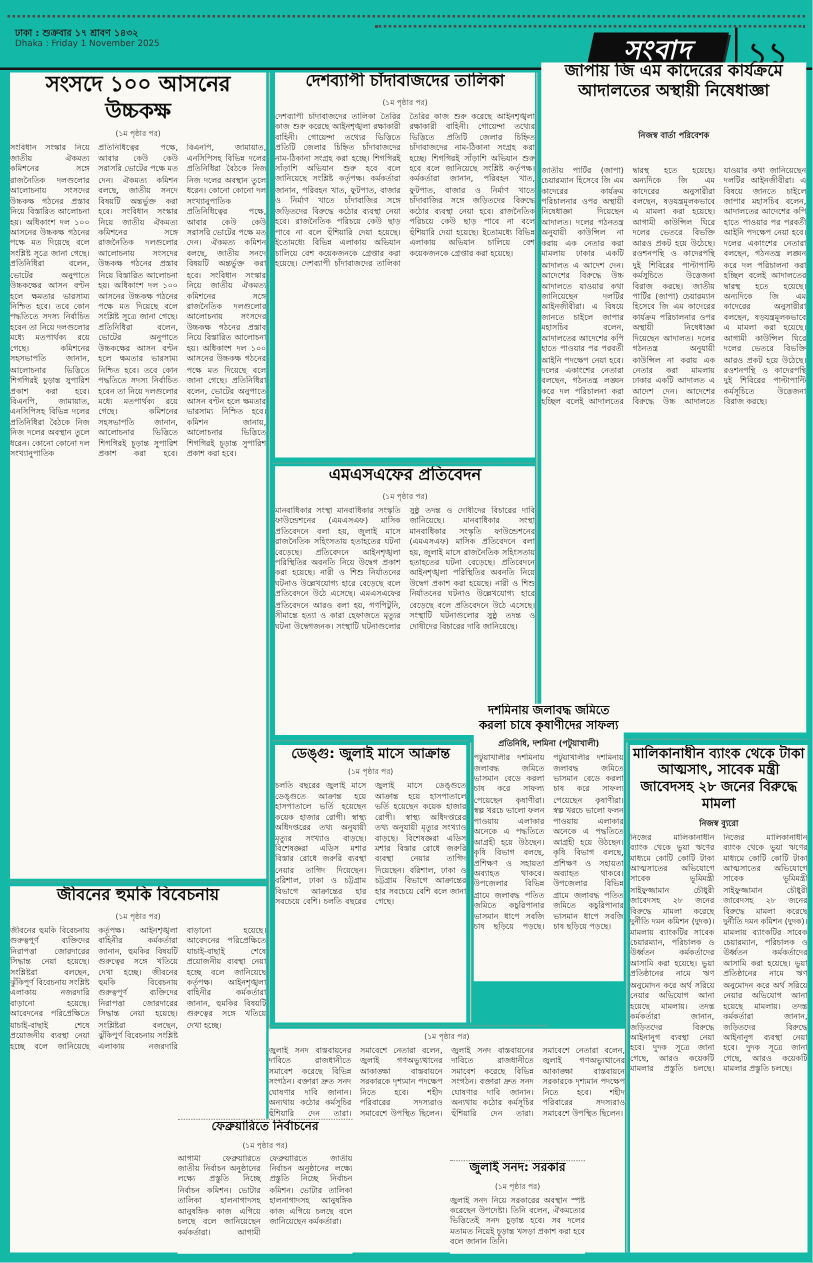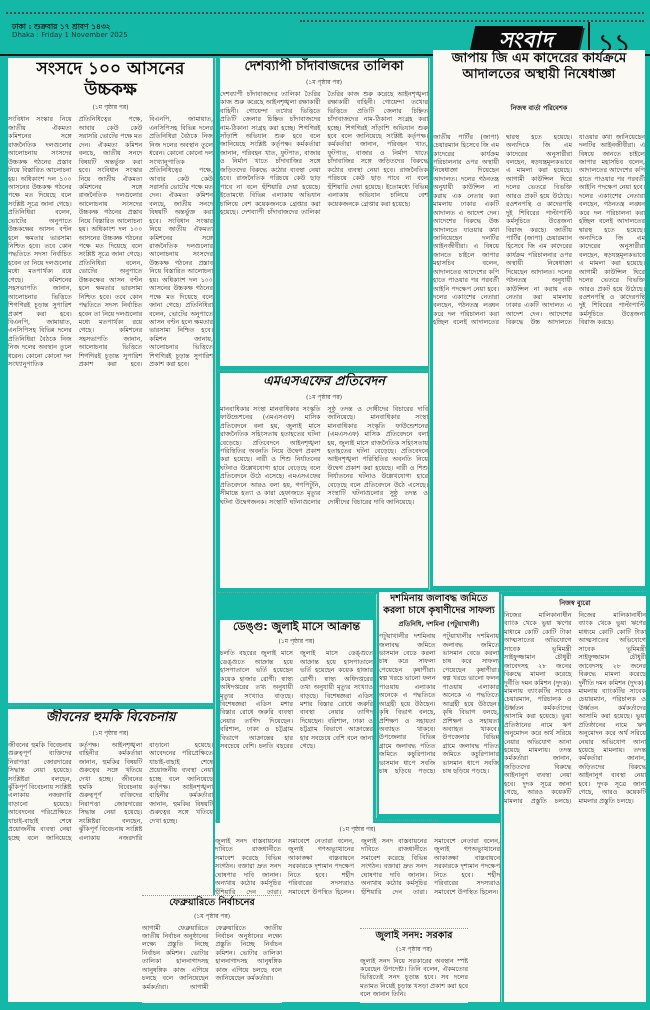--- a/index.html
+++ b/index.html
@@ -16,21 +16,21 @@
              box-shadow:2px 2px 0 #2a2a2a;}
   .logo-text{transform:skewX(12deg);font-style:italic;font-weight:bold;font-size:21px;color:#ffffff;letter-spacing:1px;}
   .pagenum{position:absolute;left:598px;top:24px;font-size:25px;font-weight:bold;color:#111;text-decoration:underline;}
   .pagenum-div{position:absolute;left:588px;top:22px;width:2px;height:36px;background:#111;}
   .header-rule{position:absolute;left:0;right:0;top:54px;height:2px;background:#161616;}
   
   .art{position:absolute;overflow:hidden;display:flex;flex-direction:column;background:#faf9f4;}
   .art h2{margin:0 0 2px 0;text-align:center;font-weight:bold;color:#0e0e0e;line-height:1.22;}
   .h-xl{font-size:17px;}
   .h-lg{font-size:13px;}
-  .h-md{font-size:13px;font-style:italic;}
+  .h-md{font-size:13px;}
   .h-sm{font-size:11px;}
   .h-xs{font-size:9.5px;}
   .note{text-align:center;font-size:6px;color:#3a3a3a;margin:1px 0 2px;}
   .byline{text-align:center;font-size:6.5px;font-weight:bold;color:#222;margin:2px 0 2px;}
   .body{flex:1 1 auto;font-size:6.3px;line-height:1.34;text-align:justify;color:#2d2d2d;
         column-gap:7px;overflow:hidden;word-break:break-word;}
   .cols1{column-count:1;}.cols2{column-count:2;}.cols3{column-count:3;}.cols4{column-count:4;}
   
   .vrule{position:absolute;width:1px;background:#c7c3b8;}
   .hdot{position:absolute;border-top:1px dotted #9a968c;height:0;}
@@ -81,44 +81,45 @@
     <div class="note">(১ম পৃষ্ঠার পর)</div>
     <div class="body cols2">দেশব্যাপী চাঁদাবাজদের তালিকা তৈরির কাজ শুরু করেছে আইনশৃঙ্খলা রক্ষাকারী বাহিনী। গোয়েন্দা তথ্যের ভিত্তিতে প্রতিটি জেলার চিহ্নিত চাঁদাবাজদের নাম-ঠিকানা সংগ্রহ করা হচ্ছে। শিগগিরই সাঁড়াশি অভিযান শুরু হবে বলে জানিয়েছে সংশ্লিষ্ট কর্তৃপক্ষ। কর্মকর্তারা জানান, পরিবহন খাত, ফুটপাত, বাজার ও নির্মাণ খাতে চাঁদাবাজির সঙ্গে জড়িতদের বিরুদ্ধে কঠোর ব্যবস্থা নেয়া হবে। রাজনৈতিক পরিচয়ে কেউ ছাড় পাবে না বলে হুঁশিয়ারি দেয়া হয়েছে। ইতোমধ্যে বিভিন্ন এলাকায় অভিযান চালিয়ে বেশ কয়েকজনকে গ্রেপ্তার করা হয়েছে। দেশব্যাপী চাঁদাবাজদের তালিকা তৈরির কাজ শুরু করেছে আইনশৃঙ্খলা রক্ষাকারী বাহিনী। গোয়েন্দা তথ্যের ভিত্তিতে প্রতিটি জেলার চিহ্নিত চাঁদাবাজদের নাম-ঠিকানা সংগ্রহ করা হচ্ছে। শিগগিরই সাঁড়াশি অভিযান শুরু হবে বলে জানিয়েছে সংশ্লিষ্ট কর্তৃপক্ষ। কর্মকর্তারা জানান, পরিবহন খাত, ফুটপাত, বাজার ও নির্মাণ খাতে চাঁদাবাজির সঙ্গে জড়িতদের বিরুদ্ধে কঠোর ব্যবস্থা নেয়া হবে। রাজনৈতিক পরিচয়ে কেউ ছাড় পাবে না বলে হুঁশিয়ারি দেয়া হয়েছে। ইতোমধ্যে বিভিন্ন এলাকায় অভিযান চালিয়ে বেশ কয়েকজনকে গ্রেপ্তার করা হয়েছে।</div>
   </article>
 
   <article class="art" style="left:220px;top:373px;width:208px;height:215px;">
     <h2 class="h-md">এমএসএফের প্রতিবেদন</h2>
     <div class="note">(১ম পৃষ্ঠার পর)</div>
     <div class="body cols2">মানবাধিকার সংস্থা মানবাধিকার সংস্কৃতি ফাউন্ডেশনের (এমএসএফ) মাসিক প্রতিবেদনে বলা হয়, জুলাই মাসে রাজনৈতিক সহিংসতায় হতাহতের ঘটনা বেড়েছে। প্রতিবেদনে আইনশৃঙ্খলা পরিস্থিতির অবনতি নিয়ে উদ্বেগ প্রকাশ করা হয়েছে। নারী ও শিশু নির্যাতনের ঘটনাও উল্লেখযোগ্য হারে বেড়েছে বলে প্রতিবেদনে উঠে এসেছে। এমএসএফের প্রতিবেদনে আরও বলা হয়, গণপিটুনি, সীমান্তে হত্যা ও কারা হেফাজতে মৃত্যুর ঘটনা উদ্বেগজনক। সংস্থাটি ঘটনাগুলোর সুষ্ঠু তদন্ত ও দোষীদের বিচারের দাবি জানিয়েছে। মানবাধিকার সংস্থা মানবাধিকার সংস্কৃতি ফাউন্ডেশনের (এমএসএফ) মাসিক প্রতিবেদনে বলা হয়, জুলাই মাসে রাজনৈতিক সহিংসতায় হতাহতের ঘটনা বেড়েছে। প্রতিবেদনে আইনশৃঙ্খলা পরিস্থিতির অবনতি নিয়ে উদ্বেগ প্রকাশ করা হয়েছে। নারী ও শিশু নির্যাতনের ঘটনাও উল্লেখযোগ্য হারে বেড়েছে বলে প্রতিবেদনে উঠে এসেছে। সংস্থাটি ঘটনাগুলোর সুষ্ঠু তদন্ত ও দোষীদের বিচারের দাবি জানিয়েছে।</div>
   </article>
 
-  <article class="art" style="left:220px;top:620px;width:153px;height:222px;">
+  <article class="art" style="left:220px;top:596px;width:153px;height:222px;">
     <h2 class="h-sm">ডেঙ্গু: জুলাই মাসে আক্রান্ত</h2>
     <div class="note">(১ম পৃষ্ঠার পর)</div>
     <div class="body cols2">চলতি বছরের জুলাই মাসে ডেঙ্গুতে আক্রান্ত হয়ে হাসপাতালে ভর্তি হয়েছেন কয়েক হাজার রোগী। স্বাস্থ্য অধিদপ্তরের তথ্য অনুযায়ী মৃত্যুর সংখ্যাও বাড়ছে। বিশেষজ্ঞরা এডিস মশার বিস্তার রোধে জরুরি ব্যবস্থা নেয়ার তাগিদ দিয়েছেন। বরিশাল, ঢাকা ও চট্টগ্রাম বিভাগে আক্রান্তের হার সবচেয়ে বেশি। চলতি বছরের জুলাই মাসে ডেঙ্গুতে আক্রান্ত হয়ে হাসপাতালে ভর্তি হয়েছেন কয়েক হাজার রোগী। স্বাস্থ্য অধিদপ্তরের তথ্য অনুযায়ী মৃত্যুর সংখ্যাও বাড়ছে। বিশেষজ্ঞরা এডিস মশার বিস্তার রোধে জরুরি ব্যবস্থা নেয়ার তাগিদ দিয়েছেন। বরিশাল, ঢাকা ও চট্টগ্রাম বিভাগে আক্রান্তের হার সবচেয়ে বেশি বলে জানা গেছে।</div>
   </article>
 
   <article class="art" style="left:215px;top:823px;width:285px;height:179px;">
     <div class="note">(১ম পৃষ্ঠার পর)</div>
     <div class="body cols4">জুলাই সনদ বাস্তবায়নের দাবিতে রাজধানীতে সমাবেশ করেছে বিভিন্ন সংগঠন। বক্তারা দ্রুত সনদ ঘোষণার দাবি জানান। অন্যথায় কঠোর কর্মসূচির হুঁশিয়ারি দেন তারা। সমাবেশে নেতারা বলেন, জুলাই গণঅভ্যুত্থানের আকাঙ্ক্ষা বাস্তবায়নে সরকারকে দৃশ্যমান পদক্ষেপ নিতে হবে। শহীদ পরিবারের সদস্যরাও সমাবেশে উপস্থিত ছিলেন। জুলাই সনদ বাস্তবায়নের দাবিতে রাজধানীতে সমাবেশ করেছে বিভিন্ন সংগঠন। বক্তারা দ্রুত সনদ ঘোষণার দাবি জানান। অন্যথায় কঠোর কর্মসূচির হুঁশিয়ারি দেন তারা। সমাবেশে নেতারা বলেন, জুলাই গণঅভ্যুত্থানের আকাঙ্ক্ষা বাস্তবায়নে সরকারকে দৃশ্যমান পদক্ষেপ নিতে হবে। শহীদ পরিবারের সদস্যরাও সমাবেশে উপস্থিত ছিলেন।</div>
   </article>
 
   <article class="art" style="left:433px;top:50px;width:212px;height:536px;gap:17px;">
     <h2 class="h-lg">জাপায় জি এম কাদেরের কার্যক্রমে আদালতের অস্থায়ী নিষেধাজ্ঞা</h2>
     <div class="byline">নিজস্ব বার্তা পরিবেশক</div>
     <div class="body cols3">জাতীয় পার্টির (জাপা) চেয়ারম্যান হিসেবে জি এম কাদেরের কার্যক্রম পরিচালনার ওপর অস্থায়ী নিষেধাজ্ঞা দিয়েছেন আদালত। দলের গঠনতন্ত্র অনুযায়ী কাউন্সিল না করায় এক নেতার করা মামলায় ঢাকার একটি আদালত এ আদেশ দেন। আদেশের বিরুদ্ধে উচ্চ আদালতে যাওয়ার কথা জানিয়েছেন দলটির আইনজীবীরা। এ বিষয়ে জানতে চাইলে জাপার মহাসচিব বলেন, আদালতের আদেশের কপি হাতে পাওয়ার পর পরবর্তী আইনি পদক্ষেপ নেয়া হবে। দলের একাংশের নেতারা বলছেন, গঠনতন্ত্র লঙ্ঘন করে দল পরিচালনা করা হচ্ছিল বলেই আদালতের দ্বারস্থ হতে হয়েছে। অন্যদিকে জি এম কাদেরের অনুসারীরা বলছেন, ষড়যন্ত্রমূলকভাবে এ মামলা করা হয়েছে। আগামী কাউন্সিল ঘিরে দলের ভেতরে বিভক্তি আরও প্রকট হয়ে উঠেছে। রওশনপন্থি ও কাদেরপন্থি দুই শিবিরের পাল্টাপাল্টি কর্মসূচিতে উত্তেজনা বিরাজ করছে। জাতীয় পার্টির (জাপা) চেয়ারম্যান হিসেবে জি এম কাদেরের কার্যক্রম পরিচালনার ওপর অস্থায়ী নিষেধাজ্ঞা দিয়েছেন আদালত। দলের গঠনতন্ত্র অনুযায়ী কাউন্সিল না করায় এক নেতার করা মামলায় ঢাকার একটি আদালত এ আদেশ দেন। আদেশের বিরুদ্ধে উচ্চ আদালতে যাওয়ার কথা জানিয়েছেন দলটির আইনজীবীরা। এ বিষয়ে জানতে চাইলে জাপার মহাসচিব বলেন, আদালতের আদেশের কপি হাতে পাওয়ার পর পরবর্তী আইনি পদক্ষেপ নেয়া হবে। দলের একাংশের নেতারা বলছেন, গঠনতন্ত্র লঙ্ঘন করে দল পরিচালনা করা হচ্ছিল বলেই আদালতের দ্বারস্থ হতে হয়েছে। অন্যদিকে জি এম কাদেরের অনুসারীরা বলছেন, ষড়যন্ত্রমূলকভাবে এ মামলা করা হয়েছে। আগামী কাউন্সিল ঘিরে দলের ভেতরে বিভক্তি আরও প্রকট হয়ে উঠেছে। রওশনপন্থি ও কাদেরপন্থি দুই শিবিরের পাল্টাপাল্টি কর্মসূচিতে উত্তেজনা বিরাজ করছে।</div>
   </article>
 
-  <article class="art" style="left:379px;top:592px;width:120px;height:222px;">
+  <article class="art" style="left:379px;top:563px;width:120px;height:222px;">
     <h2 class="h-xs">দশমিনায় জলাবদ্ধ জমিতে করলা চাষে কৃষাণীদের সাফল্য</h2>
     <div class="byline">প্রতিনিধি, দশমিনা (পটুয়াখালী)</div>
     <div class="body cols2">পটুয়াখালীর দশমিনায় জলাবদ্ধ জমিতে ভাসমান বেডে করলা চাষ করে সাফল্য পেয়েছেন কৃষাণীরা। স্বল্প খরচে ভালো ফলন পাওয়ায় এলাকার অনেকে এ পদ্ধতিতে আগ্রহী হয়ে উঠছেন। কৃষি বিভাগ বলছে, প্রশিক্ষণ ও সহায়তা অব্যাহত থাকবে। উপজেলার বিভিন্ন গ্রামে জলাবদ্ধ পতিত জমিতে কচুরিপানার ভাসমান ধাপে সবজি চাষ ছড়িয়ে পড়ছে। পটুয়াখালীর দশমিনায় জলাবদ্ধ জমিতে ভাসমান বেডে করলা চাষ করে সাফল্য পেয়েছেন কৃষাণীরা। স্বল্প খরচে ভালো ফলন পাওয়ায় এলাকার অনেকে এ পদ্ধতিতে আগ্রহী হয়ে উঠছেন। কৃষি বিভাগ বলছে, প্রশিক্ষণ ও সহায়তা অব্যাহত থাকবে। উপজেলার বিভিন্ন গ্রামে জলাবদ্ধ পতিত জমিতে কচুরিপানার ভাসমান ধাপে সবজি চাষ ছড়িয়ে পড়ছে।</div>
   </article>
 
   <article class="art" style="left:504px;top:596px;width:142px;height:406px;">
+    <h2 class="h-sm">মালিকানাধীন ব্যাংক থেকে টাকা আত্মসাৎ, সাবেক মন্ত্রী জাবেদসহ ২৮ জনের বিরুদ্ধে মামলা</h2>
     <div class="byline">নিজস্ব ব্যুরো</div>
     <div class="body cols2">নিজের মালিকানাধীন ব্যাংক থেকে ভুয়া ঋণের মাধ্যমে কোটি কোটি টাকা আত্মসাতের অভিযোগে সাবেক ভূমিমন্ত্রী সাইফুজ্জামান চৌধুরী জাবেদসহ ২৮ জনের বিরুদ্ধে মামলা করেছে দুর্নীতি দমন কমিশন (দুদক)। মামলায় ব্যাংকটির সাবেক চেয়ারম্যান, পরিচালক ও ঊর্ধ্বতন কর্মকর্তাদের আসামি করা হয়েছে। ভুয়া প্রতিষ্ঠানের নামে ঋণ অনুমোদন করে অর্থ সরিয়ে নেয়ার অভিযোগ আনা হয়েছে মামলায়। তদন্ত কর্মকর্তারা জানান, জড়িতদের বিরুদ্ধে আইনানুগ ব্যবস্থা নেয়া হবে। দুদক সূত্রে জানা গেছে, আরও কয়েকটি মামলার প্রস্তুতি চলছে। নিজের মালিকানাধীন ব্যাংক থেকে ভুয়া ঋণের মাধ্যমে কোটি কোটি টাকা আত্মসাতের অভিযোগে সাবেক ভূমিমন্ত্রী সাইফুজ্জামান চৌধুরী জাবেদসহ ২৮ জনের বিরুদ্ধে মামলা করেছে দুর্নীতি দমন কমিশন (দুদক)। মামলায় ব্যাংকটির সাবেক চেয়ারম্যান, পরিচালক ও ঊর্ধ্বতন কর্মকর্তাদের আসামি করা হয়েছে। ভুয়া প্রতিষ্ঠানের নামে ঋণ অনুমোদন করে অর্থ সরিয়ে নেয়ার অভিযোগ আনা হয়েছে মামলায়। তদন্ত কর্মকর্তারা জানান, জড়িতদের বিরুদ্ধে আইনানুগ ব্যবস্থা নেয়া হবে। দুদক সূত্রে জানা গেছে, আরও কয়েকটি মামলার প্রস্তুতি চলছে।</div>
   </article>
 
   <article class="art" style="left:360px;top:928px;width:108px;height:74px;border-top:1px dotted #9a968c;">
     <h2 class="h-xs">জুলাই সনদ: সরকার</h2>
     <div class="note">(১ম পৃষ্ঠার পর)</div>
     <div class="body cols1">জুলাই সনদ নিয়ে সরকারের অবস্থান স্পষ্ট করেছেন উপদেষ্টা। তিনি বলেন, ঐকমত্যের ভিত্তিতেই সনদ চূড়ান্ত হবে। সব দলের মতামত নিয়েই চূড়ান্ত খসড়া প্রকাশ করা হবে বলে জানান তিনি।</div>
   </article>
 

